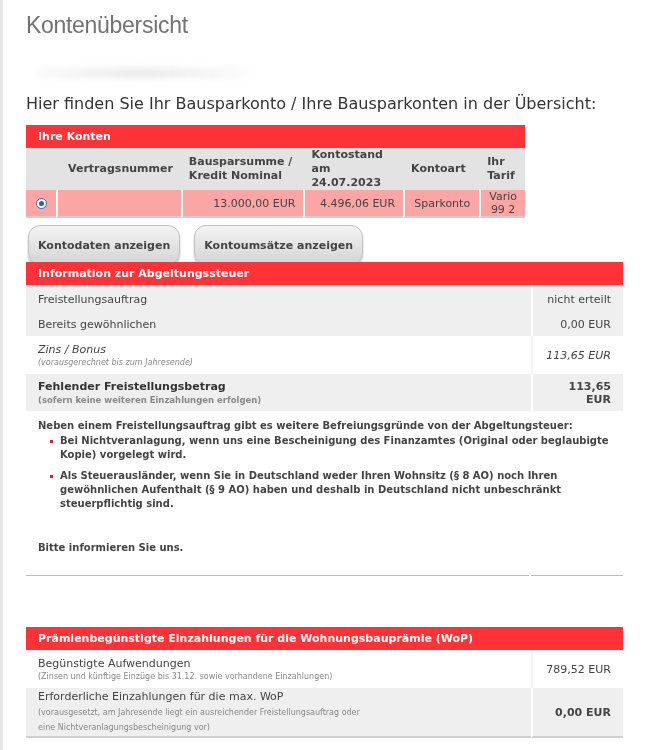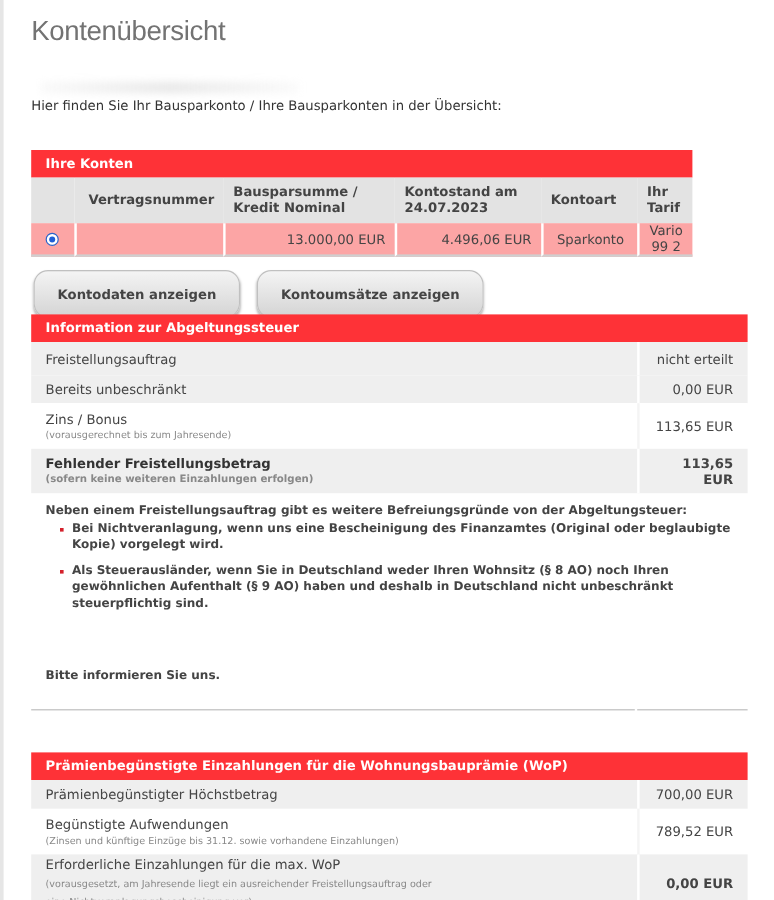--- a/index.html
+++ b/index.html
@@ -19,30 +19,30 @@
     position: absolute; left: 0; top: 12px;
     font-family: "Liberation Sans", sans-serif;
     font-size: 23px; color: #737373; font-weight: normal; letter-spacing: -0.3px;
   }
   .blurred-name {
     position: absolute; left: 8px; top: 68px; width: 215px; height: 10px;
     background: linear-gradient(90deg, rgba(230,230,230,0.2), rgba(220,220,220,0.6), rgba(235,235,235,0.2));
     filter: blur(3px);
   }
   .intro {
-    position: absolute; left: 0; top: 82px; font-size: 11px; color: #333;
+    position: absolute; left: 0; top: 94px; font-size: 16px; color: #333;
   }
 
   .section-header {
     background: #fe3237; color: #fff; font-weight: bold; font-size: 11px;
     height: 23px; line-height: 23px; padding-left: 12px;
   }
 
   
-  .accounts { position: absolute; left: 0; top: 125px; width: 551px; }
+  .accounts { position: absolute; left: 0; top: 125px; width: 499px; }
   table { border-collapse: separate; border-spacing: 0; width: 100%; }
   .acc-table th {
     background: #e3e3e3; font-weight: bold; color: #444; text-align: left;
     font-size: 11px; height: 38px; padding: 0 8px; vertical-align: middle; line-height: 14px;
   }
   .acc-table td {
     background: #fca5a5; height: 25px; font-size: 11px; color: #444;
     border-left: 2px solid #fff; border-bottom: 2px solid #cfcfcf; padding: 0 8px;
   }
   .acc-table td:first-child { border-left: none; }
@@ -53,21 +53,21 @@
   .radio::after {
     content: ""; position: absolute; left: 2px; top: 2px; width: 5px; height: 5px;
     border-radius: 50%; background: #1f5fd6;
   }
   .right { text-align: right; }
   .center { text-align: center; }
 
   
   .buttons { position: absolute; left: 2px; top: 225px; display: flex; gap: 14px; }
   .btn {
-    height: 40px; border-radius: 12px; padding: 0 19px;
+    height: 40px; border-radius: 12px; padding: 0 9px;
     background: linear-gradient(#f4f4f4, #d4d4d4);
     border: 1px solid #c0c0c0; box-shadow: 0 2px 2px rgba(0,0,0,0.25);
     font-family: "DejaVu Sans", sans-serif;
     font-weight: bold; font-size: 11px; color: #444; cursor: pointer;
   }
 
   
   .tax { position: absolute; left: 0; top: 262px; width: 597px; }
   .kv td {
     font-size: 11px; color: #444; padding: 0 12px; vertical-align: middle;
@@ -80,21 +80,21 @@
   .bold { font-weight: bold; color: #333; }
   .sub.bold { color: #888; font-weight: bold; font-size: 8.5px; }
 
   .notes { padding: 8px 12px 0 12px; font-size: 10px; color: #444; line-height: 14px; font-weight: bold; }
   .notes ul { list-style: none; margin: 0; padding: 0 0 0 12px; }
   .notes li { position: relative; padding-left: 10px; margin-top: 1px; }
   .notes li + li { margin-top: 7px; }
   .notes li .bullet {
     position: absolute; left: 0; top: 6px; width: 3px; height: 3px; background: #d4212b;
   }
-  .notes .bitte { margin-top: 46px; }
+  .notes .bitte { margin-top: 30px; }
   .divider-row { display: flex; margin-top: 20px; gap: 2px; }
   .divider-row .d1 { flex: 1; border-top: 1px solid #bdbdbd; }
   .divider-row .d2 { width: 92px; border-top: 1px solid #bdbdbd; }
 
   
   .wop { position: absolute; left: 0; top: 627px; width: 597px; }
   .wop .last td { border-bottom: 2px solid #cfcfcf; }
 </style>
 </head>
 <body>
@@ -147,24 +147,24 @@
 
   <section class="tax">
     <div class="section-header">Information zur Abgeltungssteuer</div>
     <table class="kv">
       <tbody>
           <tr class="grey" style="height:28px;">
         <td>Freistellungsauftrag</td>
         <td class="val">nicht erteilt</td>
       </tr>
       <tr class="grey" style="height:23px;">
-        <td>Bereits unbeschränkt</td>
+        <td>Bereits gewöhnlichen</td>
         <td class="val">0,00 EUR</td>
       </tr>
-      <tr class="white" style="height:38px;">
+      <tr class="white" style="height:38px;font-style:italic;">
         <td>
           <span>Zins / Bonus</span>
           <span class="sub">(vorausgerechnet bis zum Jahresende)</span>
         </td>
         <td class="val">113,65 EUR</td>
       </tr>
       <tr class="grey" style="height:37px;padding-left:12px;">
         <td>
           <span class="bold">Fehlender Freistellungsbetrag</span>
           <span class="sub bold">(sofern keine weiteren Einzahlungen erfolgen)</span>
@@ -191,24 +191,20 @@
     <div class="divider-row">
       <div class="d1"></div>
       <div class="d2"></div>
     </div>
   </section>
 
   <section class="wop">
     <div class="section-header">Prämienbegünstigte Einzahlungen für die Wohnungsbauprämie (WoP)</div>
     <table class="kv">
       <tbody>
-          <tr class="grey" style="height:24px;">
-        <td>Prämienbegünstigter Höchstbetrag</td>
-        <td class="val">700,00 EUR</td>
-      </tr>
       <tr class="white" style="height:38px;">
         <td>
           <span>Begünstigte Aufwendungen</span>
           <span class="sub">(Zinsen und künftige Einzüge bis 31.12. sowie vorhandene Einzahlungen)</span>
         </td>
         <td class="val">789,52 EUR</td>
       </tr>
       <tr class="grey last" style="height:50px;">
         <td>
           <span>Erforderliche Einzahlungen für die max. WoP</span>

